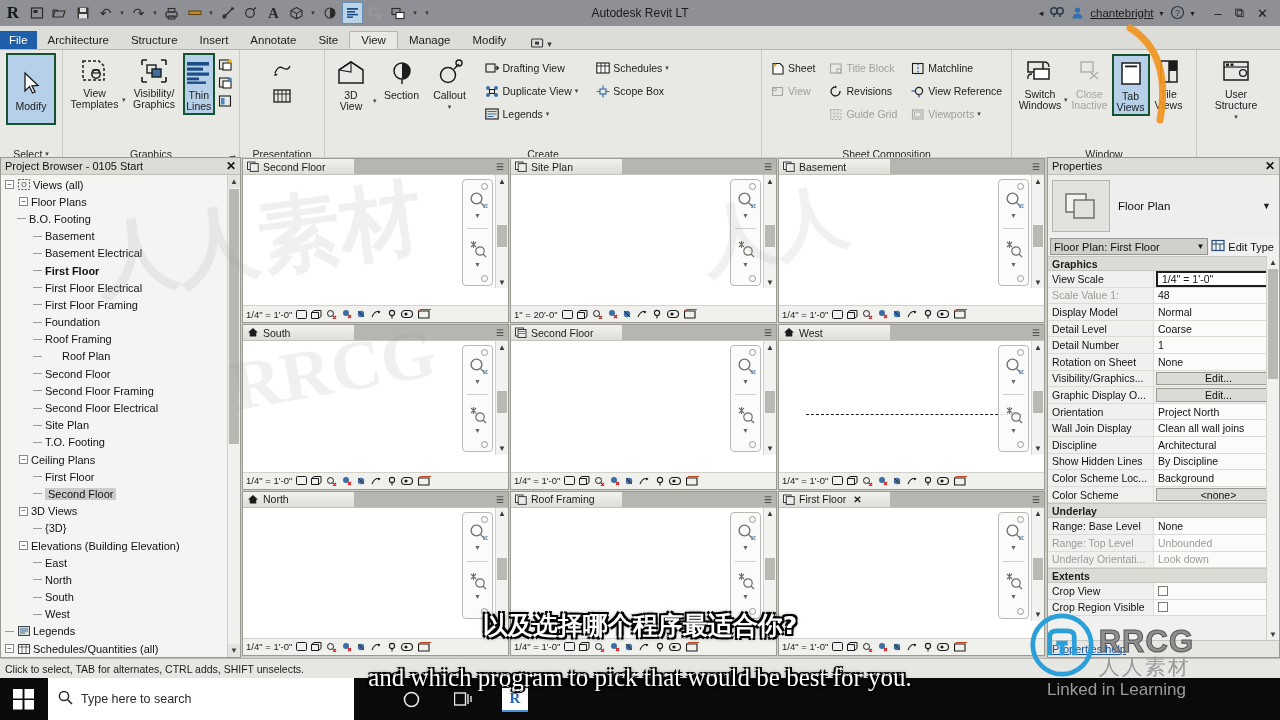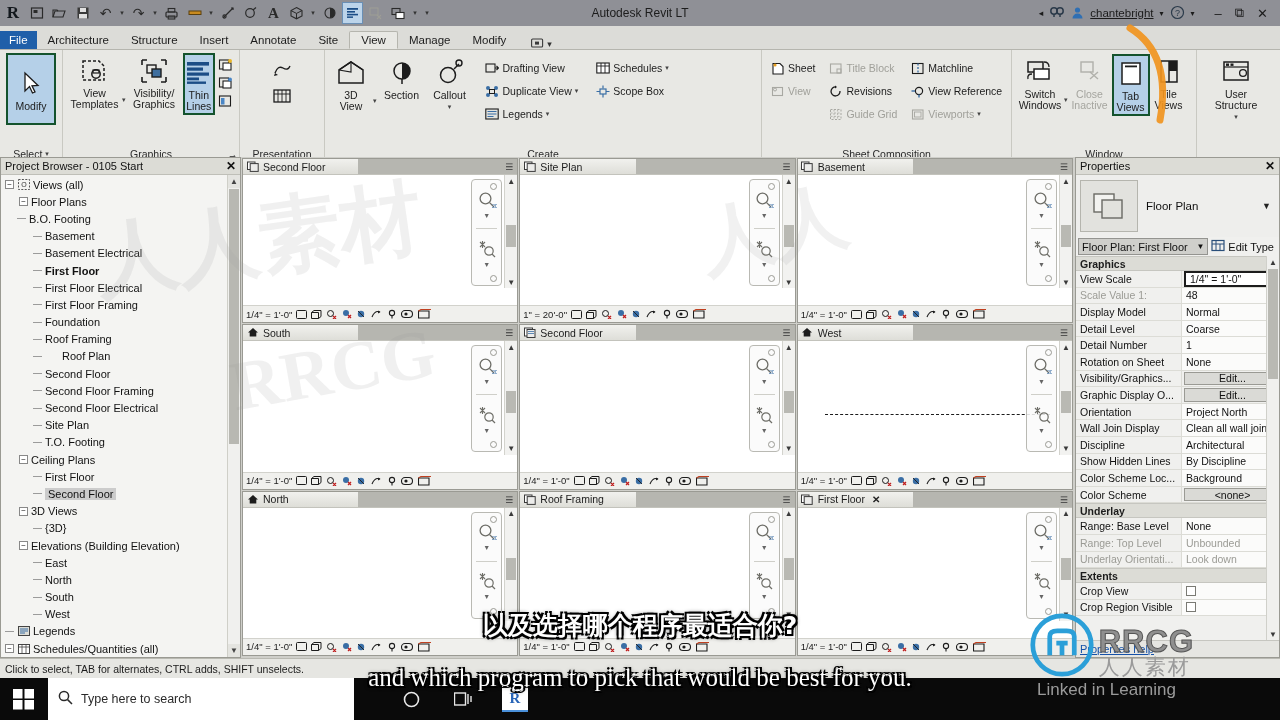--- a/index.html
+++ b/index.html
@@ -95,21 +95,21 @@
   .vbar .bic{ width:11px;height:11px; display:inline-flex;align-items:center;justify-content:center;}
   .navcube{ position:absolute; right:15px; top:4px; width:31px; height:107px;
     border:1px solid #b9b9b3; border-radius:4px; background:rgba(250,250,250,.85);}
   .navcube .seg{ height:48px; display:flex;flex-direction:column;align-items:center;justify-content:center;}
   .navcube .divider{ border-top:1px solid #cfcfc9; margin:0 4px;}
   .vscroll{ position:absolute; right:0; top:0; bottom:17px; width:13px; background:#f2f2f0; border-left:1px solid #d3d3cd;}
   .vscroll .a{ height:12px; display:flex;align-items:center;justify-content:center; font-size:8px; color:#3a3a3a;}
   .vscroll .thumb{ position:absolute; left:1px; right:1px; top:44%; height:22px; background:#b9b9b3;}
 
   
-  .props{ width:205px; background:#f0f0ee; border:1px solid #9a9a93; display:flex;flex-direction:column;}
+  .props{ width:233px; background:#f0f0ee; border:1px solid #9a9a93; display:flex;flex-direction:column;}
   .props-head{ height:17px; background:#dcdcd6; display:flex;align-items:center; padding:0 4px;
      font-size:11px; color:#111; border-bottom:1px solid #bfbfb8;}
   .props-head .x{ margin-left:auto; font-size:12px; font-weight:bold;}
   .type-sel{ height:62px; display:flex;align-items:center; padding:4px; gap:8px; background:#eeeeec;}
   .type-thumb{ width:58px;height:52px; background:#e2e2de; border:1px solid #b5b5ae;
      display:flex;align-items:center;justify-content:center;}
   .type-name{ font-size:11.5px; color:#111;}
   .type-caret{ margin-left:auto; font-size:9px; color:#222; padding-right:4px;}
   .combo-row{ display:flex; align-items:center; height:19px; padding:0 2px; gap:3px;}
   .combo{ flex:1; height:17px; background:#cfcfcb; border:1px solid #949490; display:flex;align-items:center;
@@ -155,21 +155,21 @@
 
   
   .wm{ position:absolute; pointer-events:none; z-index:40; color:rgba(120,120,120,.20);
      font-weight:bold; font-family:"Liberation Serif",serif;}
   .wm-rrcg{ position:absolute; right:86px; bottom:42px; z-index:55; display:flex; align-items:flex-end; gap:4px;}
   .wm-shield{ width:66px;height:66px; }
   .wm-text{ display:flex; flex-direction:column; line-height:1;}
   .wm-text .big{ font-size:31px; font-weight:bold; color:#8f8f8f; letter-spacing:1px;
      font-family:"Liberation Sans",sans-serif; -webkit-text-stroke:1px #555;}
   .wm-text .cn{ font-size:21px; color:#9a9a9a; letter-spacing:2px; font-family:"DejaVu Sans",sans-serif;}
-  .li-learn{ position:absolute; right:104px; bottom:20px; z-index:50; color:#9a9a9a; font-size:17px;
+  .li-learn{ position:absolute; right:94px; bottom:20px; z-index:50; color:#9a9a9a; font-size:17px;
      font-family:"Liberation Sans",sans-serif;}
   .orange-arc{ position:absolute; z-index:45; pointer-events:none;}
 </style>
 </head>
 <body>
 
 <div class="app">
 
   <div class="titlebar">
     <div class="qat">

